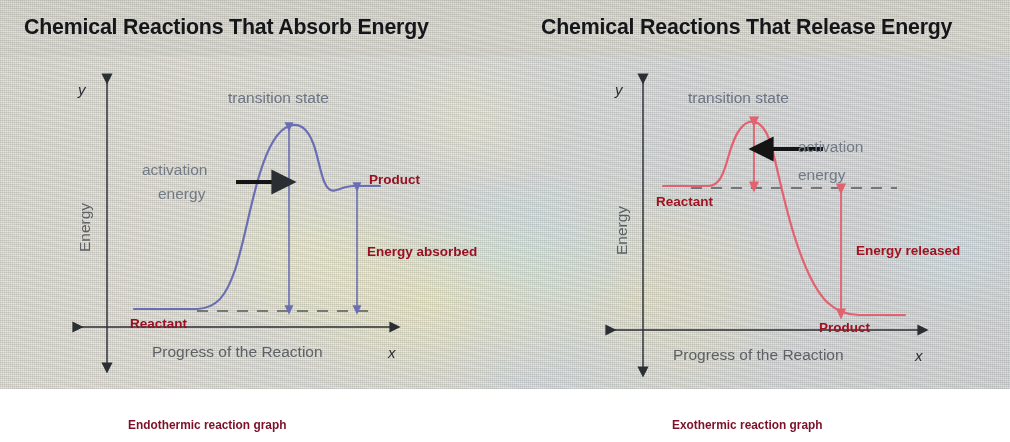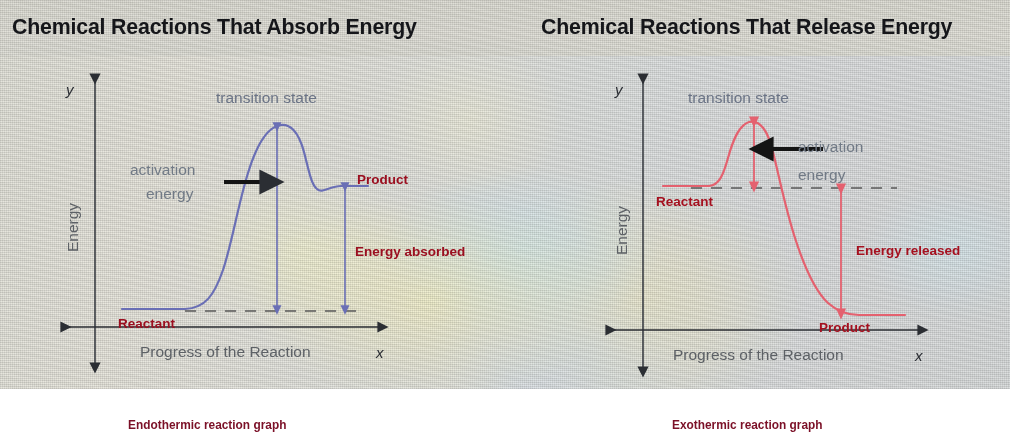--- a/index.html
+++ b/index.html
@@ -57,21 +57,21 @@
     pointer-events: none;
   }
   .photo .topband {
     position: absolute;
     left: 0; top: 0; width: 1010px; height: 56px;
     background: linear-gradient(180deg, #d7d6cc 0%, #dcdbd1 60%, #d9d9cf 100%);
     pointer-events: none;
   }
 
   .panel { position: absolute; top: 0; height: 389px; }
-  .panel-left  { left: 0;   width: 505px; padding-left: 19px; }
+  .panel-left  { left: 12px;   width: 505px; padding-left: 19px; }
   .panel-right { left: 523px; width: 505px; }
 
   .title {
     position: absolute;
     top: 14px;
     font-weight: bold;
     font-size: 22px;
     letter-spacing: -0.2px;
     color: #15161a;
     white-space: nowrap;

